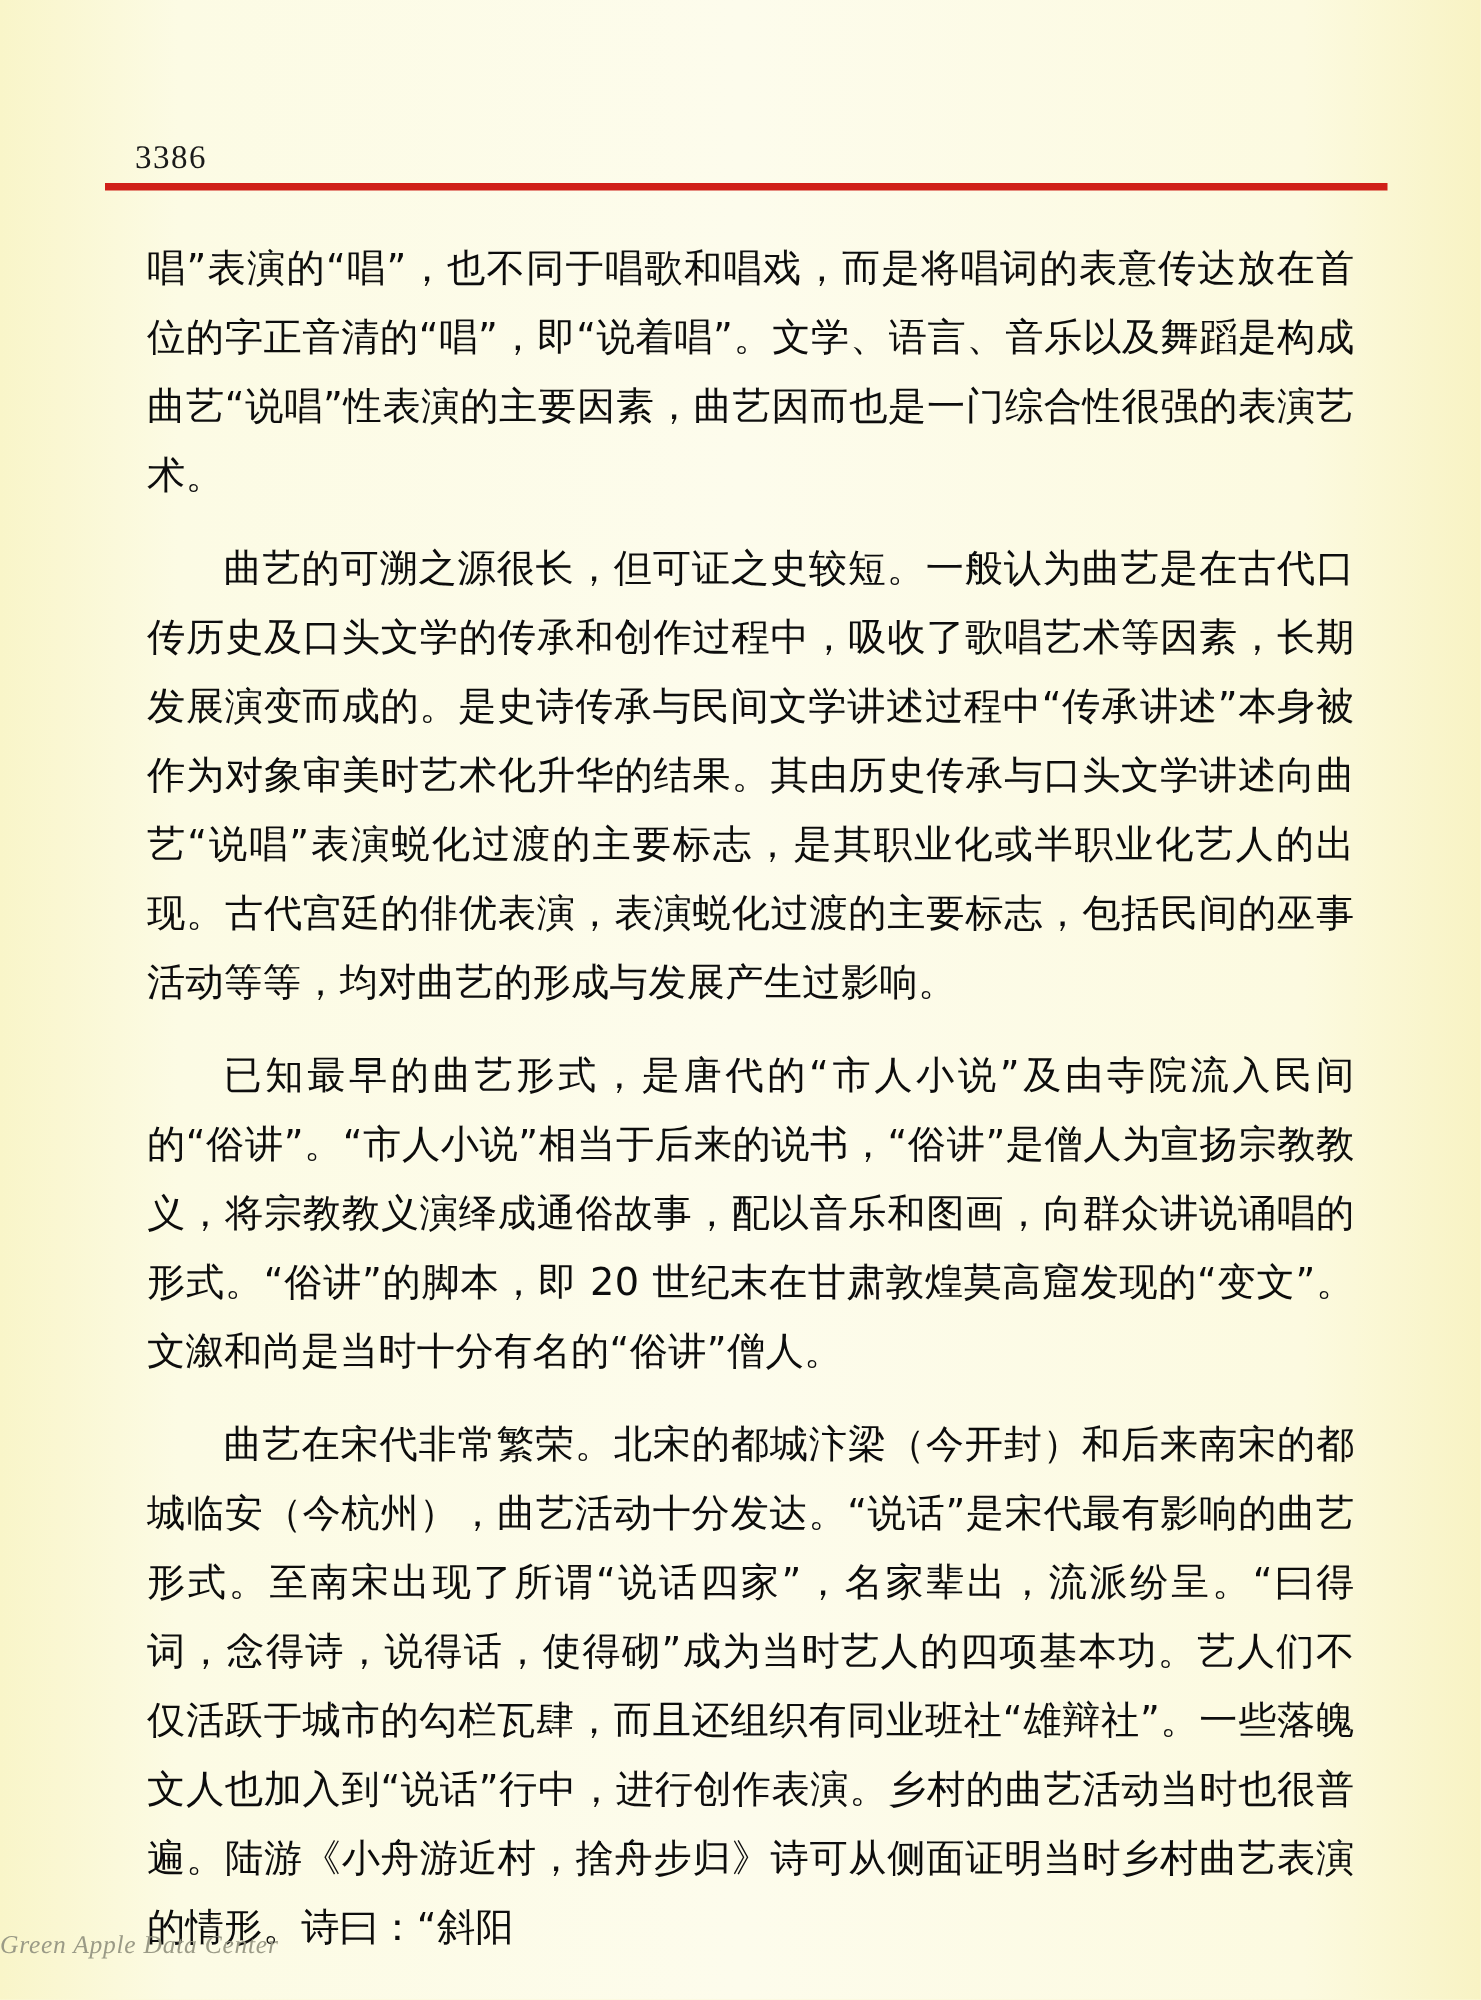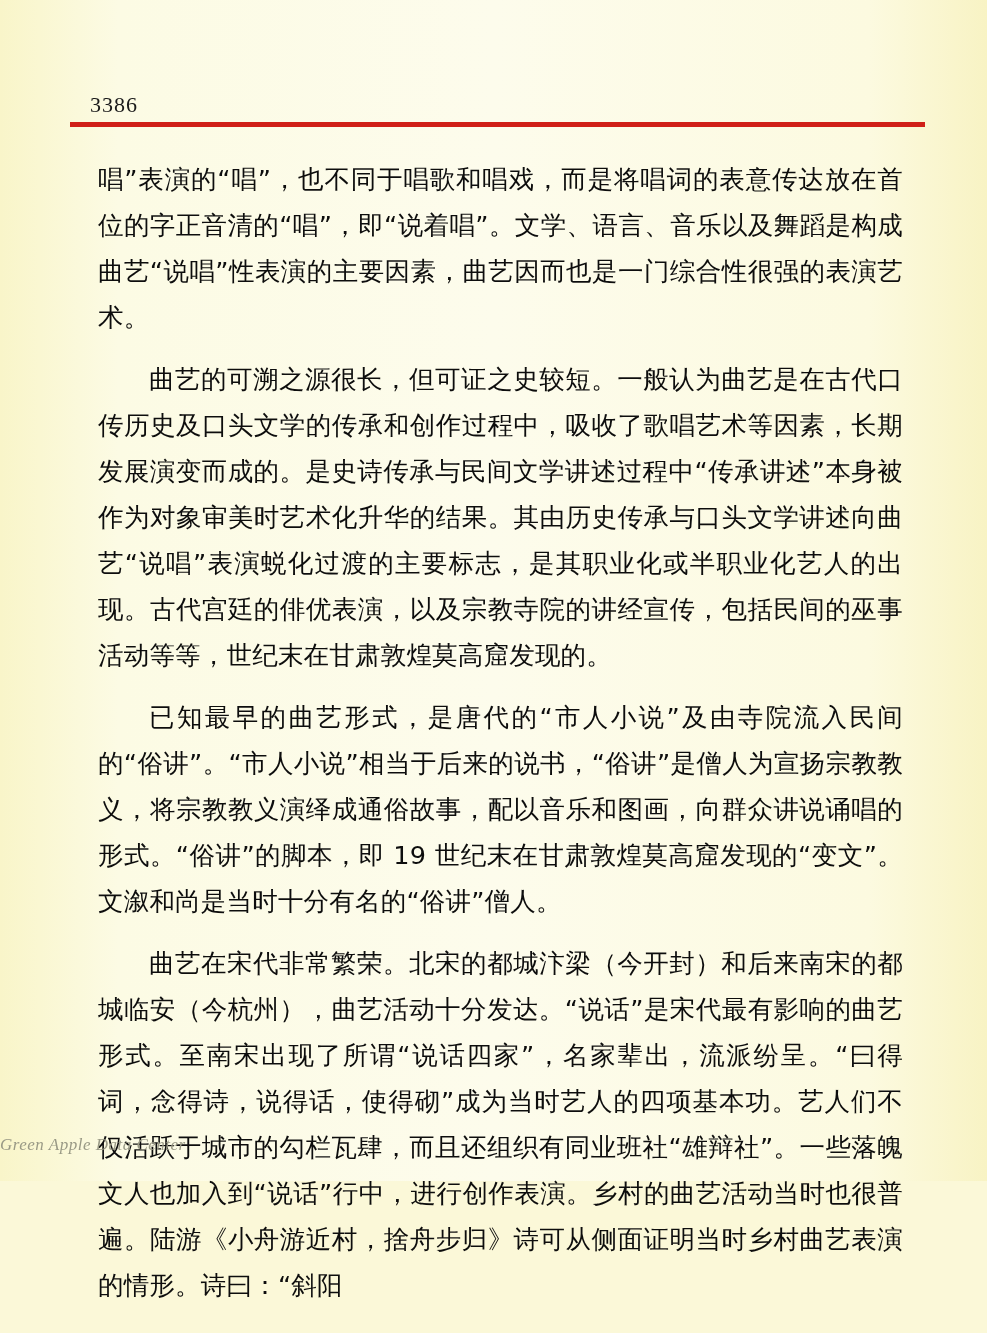--- a/index.html
+++ b/index.html
@@ -9,21 +9,21 @@
   body {
     width: 987px;
     height: 1333px;
     background: #fbf8d8;
     font-family: "DejaVu Sans", sans-serif;
     overflow: hidden;
   }
   .page {
     position: relative;
     width: 987px;
-    height: 1181px;
+    height: 1333px;
     background: linear-gradient(to right, #f9f5c9 0%, #fcfbe4 12%, #fdfcec 50%, #fcfae0 88%, #f8f3c4 100%);
     box-sizing: border-box;
   }
   .header {
     position: absolute;
     left: 70px;
     right: 62px;
     top: 76px;
     height: 40px;
     display: flex;
@@ -94,20 +94,20 @@
 <div class="page">
 
   <div class="header">
     <div class="page-number">3386</div>
   </div>
 
   <div class="header-rule"></div>
 
   <div class="body-text">
     <p class="noindent">唱”表演的“唱”，也不同于唱歌和唱戏，而是将唱词的表意传达放在首位的字正音清的“唱”，即“说着唱”。文学、语言、音乐以及舞蹈是构成曲艺“说唱”性表演的主要因素，曲艺因而也是一门综合性很强的表演艺术。</p>
-    <p>曲艺的可溯之源很长，但可证之史较短。一般认为曲艺是在古代口传历史及口头文学的传承和创作过程中，吸收了歌唱艺术等因素，长期发展演变而成的。是史诗传承与民间文学讲述过程中“传承讲述”本身被作为对象审美时艺术化升华的结果。其由历史传承与口头文学讲述向曲艺“说唱”表演蜕化过渡的主要标志，是其职业化或半职业化艺人的出现。古代宫廷的俳优表演，以及宗教寺院的讲经宣传，包括民间的巫事活动等等，世纪末在甘肃敦煌莫高窟发现的。</p>
-    <p>已知最早的曲艺形式，是唐代的“市人小说”及由寺院流入民间的“俗讲”。“市人小说”相当于后来的说书，“俗讲”是僧人为宣扬宗教教义，将宗教教义演绎成通俗故事，配以音乐和图画，向群众讲说诵唱的形式。“俗讲”的脚本，即 19 世纪末在甘肃敦煌莫高窟发现的“变文”。文溆和尚是当时十分有名的“俗讲”僧人。</p>
+    <p>曲艺的可溯之源很长，但可证之史较短。一般认为曲艺是在古代口传历史及口头文学的传承和创作过程中，吸收了歌唱艺术等因素，长期发展演变而成的。是史诗传承与民间文学讲述过程中“传承讲述”本身被作为对象审美时艺术化升华的结果。其由历史传承与口头文学讲述向曲艺“说唱”表演蜕化过渡的主要标志，是其职业化或半职业化艺人的出现。古代宫廷的俳优表演，表演蜕化过渡的主要标志，包括民间的巫事活动等等，均对曲艺的形成与发展产生过影响。</p>
+    <p>已知最早的曲艺形式，是唐代的“市人小说”及由寺院流入民间的“俗讲”。“市人小说”相当于后来的说书，“俗讲”是僧人为宣扬宗教教义，将宗教教义演绎成通俗故事，配以音乐和图画，向群众讲说诵唱的形式。“俗讲”的脚本，即 20 世纪末在甘肃敦煌莫高窟发现的“变文”。文溆和尚是当时十分有名的“俗讲”僧人。</p>
     <p>曲艺在宋代非常繁荣。北宋的都城汴梁（今开封）和后来南宋的都城临安（今杭州），曲艺活动十分发达。“说话”是宋代最有影响的曲艺形式。至南宋出现了所谓“说话四家”，名家辈出，流派纷呈。“曰得词，念得诗，说得话，使得砌”成为当时艺人的四项基本功。艺人们不仅活跃于城市的勾栏瓦肆，而且还组织有同业班社“雄辩社”。一些落魄文人也加入到“说话”行中，进行创作表演。乡村的曲艺活动当时也很普遍。陆游《小舟游近村，捨舟步归》诗可从侧面证明当时乡村曲艺表演的情形。诗曰：“斜阳</p>
   </div>
 
   <div class="footer">Green Apple Data Center</div>
 
 </div>
 
 </body></html>

